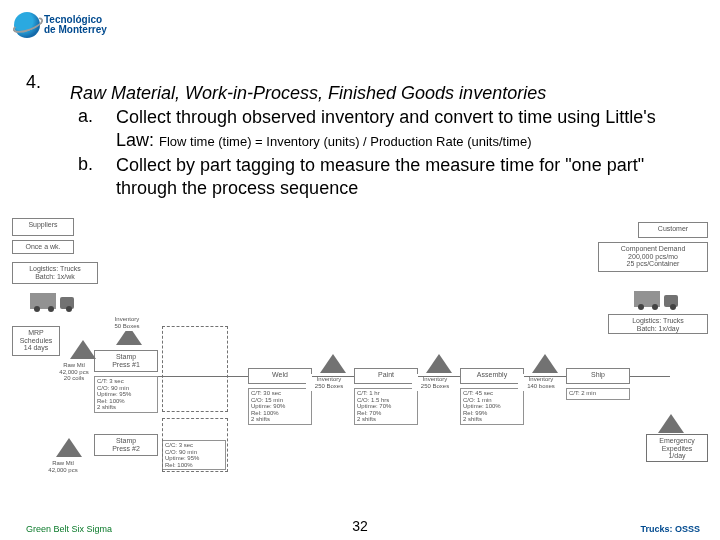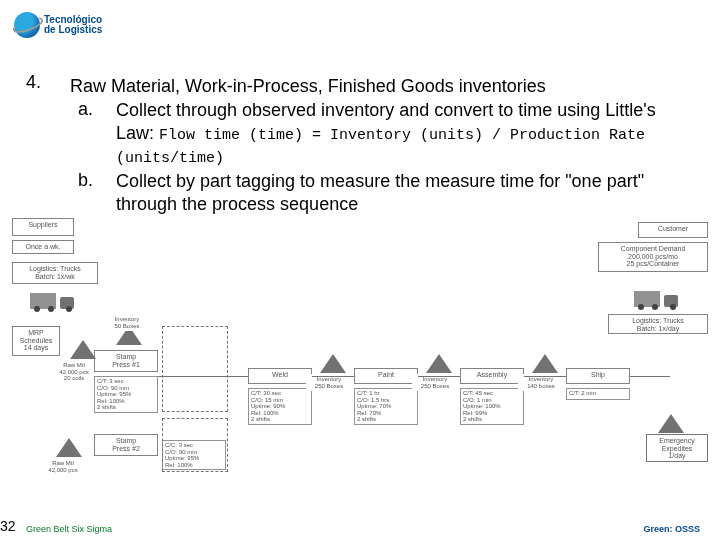--- a/index.html
+++ b/index.html
@@ -62,26 +62,26 @@
     background: #002a6c;
   }
   .content {
     padding: 18px 26px 0 26px;
     font-size: 18px;
     color: #000;
   }
   .row4 { display: flex; gap: 20px; }
   .num4 { width: 24px; flex: 0 0 auto; }
   .body4 { flex: 1; }
-  .subhead { margin-top: 4px; }
+  .subhead { font-style: italic; margin-top: 11px; }
   .sublist { margin-left: 8px; margin-top: 2px; }
   .subitem { display: flex; gap: 16px; margin-bottom: 2px; }
   .sublabel { width: 22px; flex: 0 0 auto; text-align: left; }
   .subtext { flex: 1; line-height: 1.28; }
-  .law { font-size: 15px; font-family: Liberation Mono, monospace; }
+  .law { font-size: 13px; }
   .diagram {
     position: absolute;
     left: 12px;
     top: 218px;
     width: 696px;
     height: 270px;
     filter: grayscale(1) opacity(.92);
     font-size: 8px;
     color: #444;
   }
@@ -121,36 +121,36 @@
   }
   .footer {
     position: absolute;
     bottom: 6px;
     left: 0; right: 0;
     height: 18px;
     font-size: 9px;
     margin-top: 16px;
   }
   .foot-left { position:absolute; left:26px; bottom:0; color:#0a7a2a; }
-  .foot-center { position:absolute; left:0; right:0; bottom:0; font-size:14px; color:#000;}
+  .foot-center { position:absolute; left:0; right:0; text-align:center; bottom:0; font-size:14px; color:#000;}
   .foot-right { position:absolute; right:20px; bottom:0; color:#004a8f; font-weight:bold; }
   .proc { width:64px; }
   .data { position:absolute; border:1px solid #888; background:#fff; font-size:6px; width:64px; padding:1px 2px; text-align:left; line-height:1.1;}
 </style>
 </head>
 <body>
 
 <div class="header">
   <div class="logo">
     <div class="logo-mark">
       <div class="logo-ring"></div>
     </div>
     <div class="logo-text">
       <div>Tecnológico</div>
-      <div>de Logistics</div>
+      <div>de Monterrey</div>
     </div>
   </div>
 </div>
 
 <div class="content">
   <div class="row4">
     <div class="num4">4.</div>
     <div class="body4">
       <div class="subhead">Raw Material, Work-in-Process, Finished Goods inventories</div>
       <div class="sublist">
@@ -271,14 +271,14 @@
   <div class="arrow" style="left:146px;top:158px;width:90px"></div>
   <div class="arrow" style="left:300px;top:158px;width:42px"></div>
   <div class="arrow" style="left:406px;top:158px;width:42px"></div>
   <div class="arrow" style="left:512px;top:158px;width:42px"></div>
   <div class="arrow" style="left:618px;top:158px;width:40px"></div>
 </div>
 
 <div class="footer">
   <div class="foot-left">Green Belt Six Sigma</div>
   <div class="foot-center">32</div>
-  <div class="foot-right">Green: OSSS</div>
+  <div class="foot-right">Trucks: OSSS</div>
 </div>
 
 </body></html>

